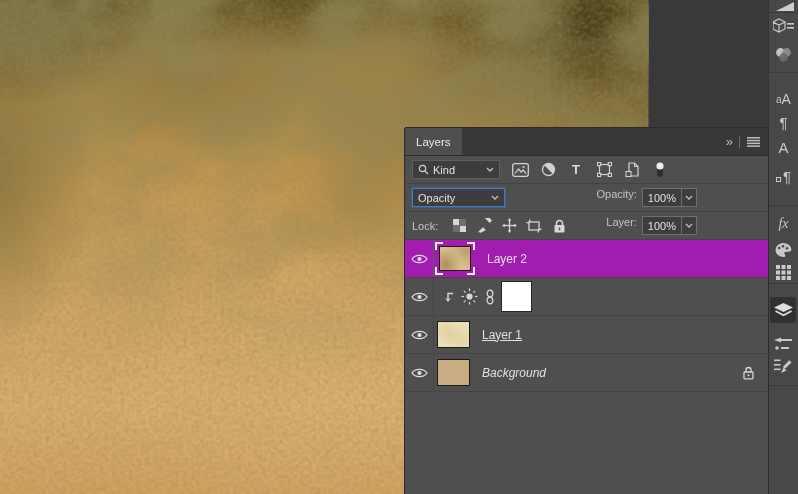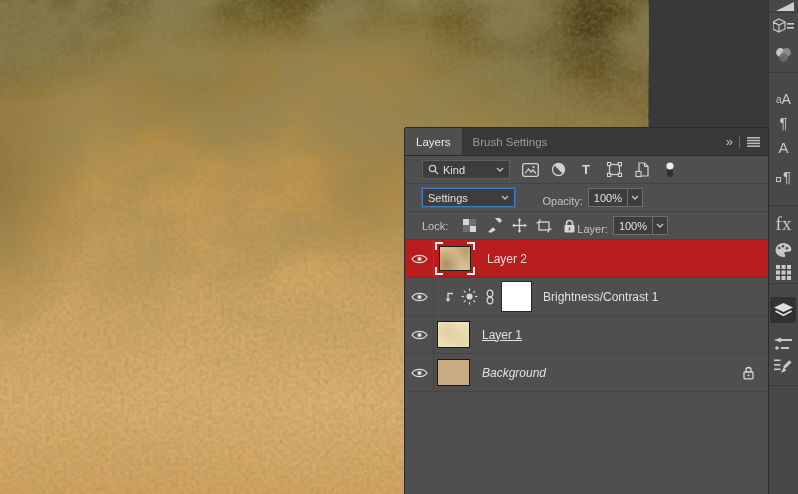--- a/index.html
+++ b/index.html
@@ -25,53 +25,53 @@
 
   
   .dock { position:absolute; top:0; right:0; width:30px; height:494px; background:#484848; border-left:1px solid #333; }
   .dock-sep { position:absolute; left:0; width:30px; height:1px; background:#3b3b3b; }
   .dock-icon { position:absolute; left:0; width:29px; height:20px; display:flex; align-items:center; justify-content:center; color:#c9c9c9; }
   .dock-icon.boxed { height:26px; width:26px; left:1px; background:#313131; border-radius:3px; }
   .glyph-aa .small { font-size:10px; color:#c9c9c9; }
   .glyph-aa .big { font-size:14px; color:#c9c9c9; }
   .glyph-par { font-size:15px; }
   .glyph-char { font-size:15px; }
-  .glyph-fx { font-family:"Liberation Serif", serif; font-size:19px; }
+  .glyph-fx { font-family:"Liberation Serif", serif; font-style:italic; font-size:14px; }
   .mini-square { display:inline-block; width:5px; height:5px; border:1px solid #c9c9c9; margin-right:2px; margin-top:7px; }
 
   
   .panel { position:absolute; left:405px; top:128px; width:363px; height:450px; background:#4f4f4f;
            box-shadow:-1px 0 0 #2b2b2b, 0 -1px 0 #2b2b2b, 1px 0 0 #2b2b2b; color:#d6d6d6; font-size:11px; }
   .panel-header { height:28px; background:#383838; display:flex; align-items:stretch; border-bottom:1px solid #2c2c2c; }
   .tab { display:flex; align-items:center; padding:0 11px; color:#9b9b9b; font-size:11.5px; cursor:default; }
   .tab.active { background:#4f4f4f; color:#eaeaea; }
   .header-right { margin-left:auto; display:flex; align-items:center; gap:7px; padding-right:8px; color:#bdbdbd; }
   .vline { width:1px; height:12px; background:#6a6a6a; }
   .collapse-glyph { font-size:13px; letter-spacing:-1px; }
 
-  .ctl-row { height:28px; display:flex; align-items:center; border-bottom:1px solid #434343; padding:0 17px; }
+  .ctl-row { height:28px; display:flex; align-items:center; border-bottom:1px solid #434343; padding:0 7px; }
   .dropdown { display:flex; align-items:center; height:19px; background:#3d3d3d; border:1px solid #5f5f5f; padding:0 5px; }
   .dropdown .lbl { flex:1; color:#e0e0e0; font-size:11px; padding-left:4px; }
   .dropdown.kind { width:88px; }
   .dropdown.blend { width:93px; border:1px solid #3e7cc4; box-shadow:0 0 0 1px rgba(62,124,196,.35); }
   .filter-icons { display:flex; align-items:center; gap:10px; margin-left:11px; color:#d2d2d2; }
   .ficon { display:flex; align-items:center; justify-content:center; width:18px; height:18px; }
   .type-glyph { font-size:13px; font-weight:bold; color:#d8d8d8; }
 
   .field-label { color:#c3c3c3; margin-right:5px; }
   .value-box { display:flex; align-items:center; height:19px; background:#3d3d3d; border:1px solid #6e6e6e; }
   .value-box .val { padding:0 5px; min-width:36px; color:#e2e2e2; }
   .value-box .chev { width:15px; align-self:stretch; border-left:1px solid #6e6e6e; display:flex; align-items:center; justify-content:center; }
-  .right-group { margin-left:auto; margin-right:108px; display:flex; align-items:flex-end; }
+  .right-group { margin-left:auto; margin-right:64px; display:flex; align-items:flex-start; }
 
   .lock-icons { display:flex; align-items:center; gap:9px; margin-left:8px; }
   .licon { display:flex; align-items:center; justify-content:center; width:16px; height:16px; }
 
   .layer-row { height:38px; display:flex; align-items:stretch; border-bottom:1px solid #454545; }
-  .layer-row.selected { background:#b91c1c; }
+  .layer-row.selected { background:#a21caf; }
   .eye-cell { width:29px; border-right:1px solid #454545; display:flex; align-items:center; justify-content:center; }
   .layer-row.selected .eye-cell { border-right-color:#5c5c5c; }
   .layer-content { flex:1; display:flex; align-items:center; }
   .layer-name { font-size:12px; color:#e0e0e0; margin-left:12px; }
   .layer-name.underlined { text-decoration:underline; }
   .layer-name.italic { font-style:italic; }
 
   .thumb-frame { position:relative; width:40px; height:33px; margin-left:1px; }
   .corner { position:absolute; width:8px; height:8px; border:0 solid #f2f2f2; }
   .c-tl { top:0; left:0; border-top-width:2px; border-left-width:2px; }
@@ -219,23 +219,20 @@
     </div>
     <div class="dock-sep" style="top:385px;"></div>
   </div>
 
   <div class="panel">
 
     <div class="panel-header">
       <div class="tab active">
           <span>Layers</span>
         </div>
-      <div class="tab">
-          <span>Brush Settings</span>
-        </div>
       <div class="header-right">
         <span class="collapse-glyph">»</span>
         <span class="vline"></span>
         <svg width="13" height="10">
           <rect y="0" width="13" height="1.5" fill="#bdbdbd"></rect>
             <rect y="2.8" width="13" height="1.5" fill="#bdbdbd"></rect>
           <rect y="5.6" width="13" height="1.5" fill="#bdbdbd"></rect>
             <rect y="8.4" width="13" height="1.5" fill="#bdbdbd"></rect>
         </svg>
       </div>
@@ -289,21 +286,21 @@
           <svg width="12" height="17">
             <rect x="3" y="6" width="6" height="10" rx="3" fill="#2f2f2f"></rect>
             <circle cx="6" cy="5" r="3.6" fill="#ececec"></circle>
           </svg>
         </span>
       </div>
     </div>
 
     <div class="ctl-row">
       <div class="dropdown blend">
-        <span class="lbl" style="padding-left:0;">Settings</span>
+        <span class="lbl" style="padding-left:0;">Opacity</span>
         <svg width="8" height="5">
             <polyline points="1,1 4,4 7,1" stroke="#c2c2c2" stroke-width="1.3" fill="none"></polyline>
           </svg>
       </div>
       <div class="right-group">
         <span class="field-label">Opacity:</span>
         <div class="value-box">
           <span class="val">100%</span>
           <span class="chev">
             <svg width="8" height="5">
@@ -414,21 +411,20 @@
               <line x1="2.9" y1="14.1" x2="4.6" y2="12.4"></line>
                 <line x1="12.4" y1="4.6" x2="14.1" y2="2.9"></line>
             </g>
           </svg>
           <svg width="10" height="16">
             <ellipse cx="5" cy="4.5" rx="2.8" ry="3.4" fill="none" stroke="#d6d6d6" stroke-width="1.3"></ellipse>
             <ellipse cx="5" cy="11.5" rx="2.8" ry="3.4" fill="none" stroke="#d6d6d6" stroke-width="1.3"></ellipse>
           </svg>
         </div>
         <div class="mask-thumb"></div>
-        <span class="layer-name" style="margin-left:11px;">Brightness/Contrast 1</span>
       </div>
     </div>
 
     <div class="layer-row">
       <div class="eye-cell">
         <svg width="17" height="12">
           <path d="M1 6 C4.2 1.2 12.8 1.2 16 6 C12.8 10.8 4.2 10.8 1 6 Z" fill="none" stroke="#dedede" stroke-width="1.3"></path>
           <circle cx="8.5" cy="6" r="2.1" fill="#dedede"></circle>
         </svg>
       </div>

